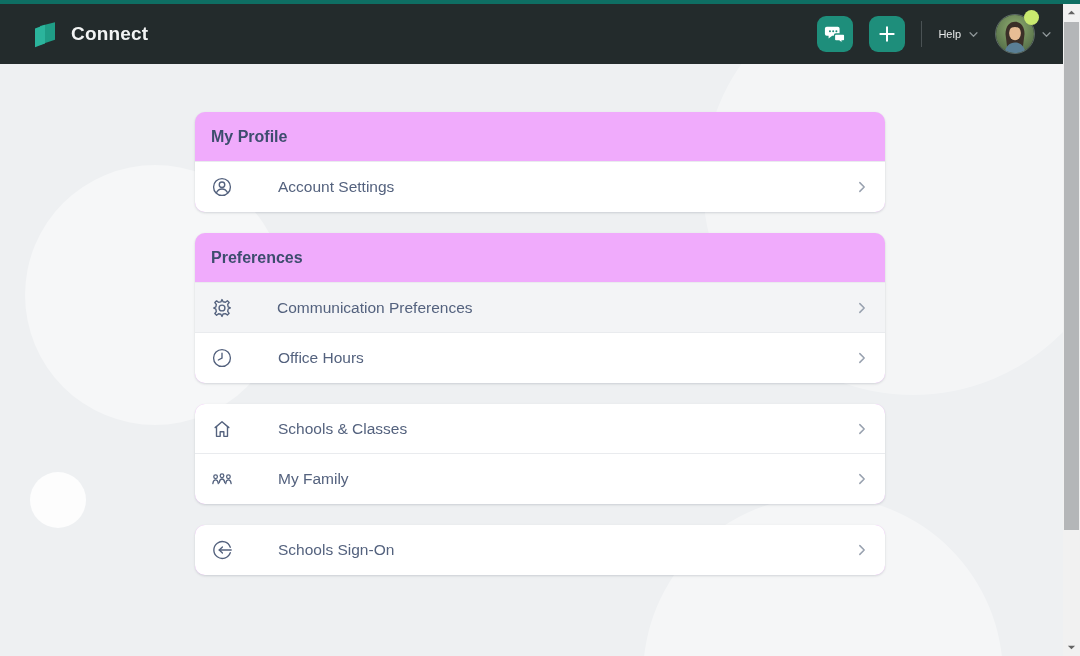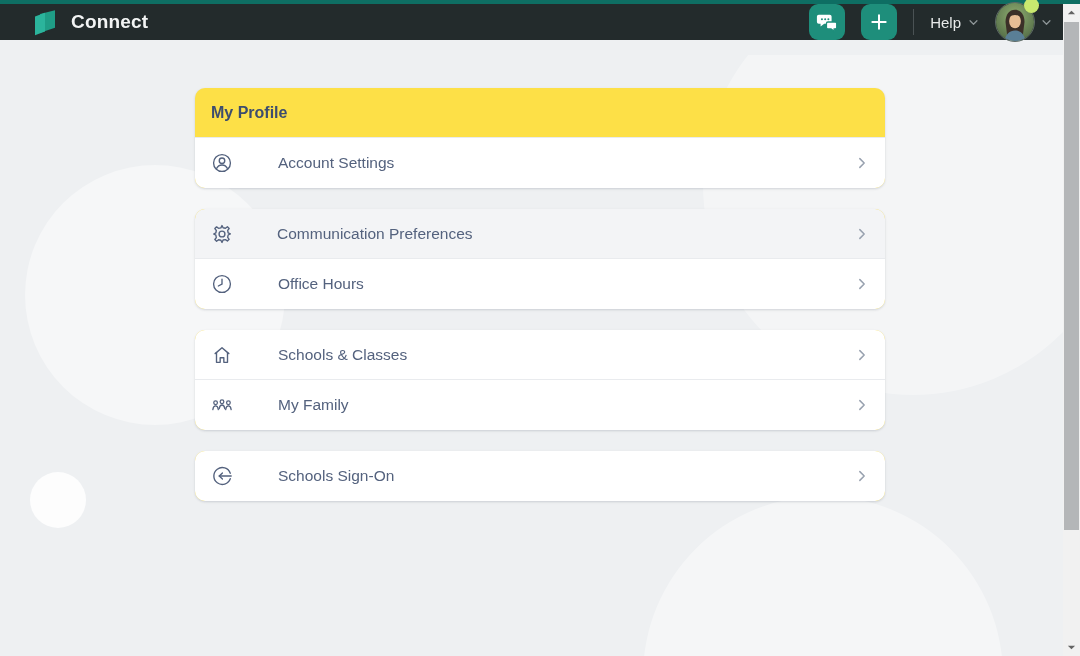--- a/index.html
+++ b/index.html
@@ -1,49 +1,49 @@
 <!DOCTYPE html>
 <html><head>
 <meta charset="utf-8">
 <style>
   * { margin:0; padding:0; box-sizing:border-box; }
   html,body { width:1080px; height:656px; overflow:hidden; }
   body { font-family:"Liberation Sans","DejaVu Sans",sans-serif; background:#eef0f2; position:relative; }
 
   
-  .topbar { position:relative; height:40px; background:#232b2c; border-top:4px solid #0e6e63;
+  .topbar { position:relative; height:64px; background:#232b2c; border-top:4px solid #0e6e63;
             display:flex; align-items:center; padding:0 14px 0 30px; z-index:5; }
   .brand { display:flex; align-items:center; gap:11px; }
   .brand-logo { width:30px; height:30px; display:block; }
   .brand-name { color:#f2f4f4; font-size:19px; font-weight:700; letter-spacing:.2px; }
   .topbar-right { margin-left:auto; display:flex; align-items:center; gap:16px; padding-right:14px; }
   .icon-btn { width:36px; height:36px; border:none; border-radius:9px; background:#1e8e7b;
               display:flex; align-items:center; justify-content:center; cursor:pointer; }
   .icon-btn svg { display:block; }
   .topbar-divider { width:1px; height:26px; background:#4a5254; }
   .help-menu { display:flex; align-items:center; gap:7px; cursor:pointer; }
-  .help-label { color:#e8eaea; font-size:15px; }
+  .help-label { color:#e8eaea; font-size:11px; }
   .chev { width:11px; height:11px; display:inline-block; }
   .avatar-menu { display:flex; align-items:center; gap:6px; cursor:pointer; }
   .avatar-wrap { position:relative; width:40px; height:40px; }
   .avatar { width:40px; height:40px; border-radius:50%; overflow:hidden; border:1px solid #5d6a66; display:block; }
   .status-dot { position:absolute; top:-4px; right:-4px; width:15px; height:15px; border-radius:50%;
                 background:#c9e96f; }
 
   
   .bg-deco { position:absolute; inset:55px 17px 0 0; overflow:hidden; pointer-events:none; z-index:0; }
   .bg-circle { position:absolute; border-radius:50%; background:#ffffff; }
   .c1 { width:260px; height:260px; left:25px; top:110px; opacity:.45; }
   .c2 { width:56px; height:56px; left:30px; top:417px; opacity:.85; }
   .c3 { width:420px; height:420px; right:-60px; top:-80px; opacity:.35; }
   .c4 { width:360px; height:360px; right:60px; bottom:-200px; opacity:.4; }
 
   
   .content { position:relative; z-index:1; height:601px; overflow:hidden; padding-top:48px; }
-  .card { width:690px; margin:0 auto 21px auto; background:#fde047; border-radius:10px;
+  .card { width:690px; margin:0 auto 21px auto; background:#f0abfc; border-radius:10px;
           box-shadow:0 1px 3px rgba(20,30,50,.10), 0 1px 2px rgba(20,30,50,.06); overflow:hidden; }
   .card-header { height:50px; display:flex; align-items:center; padding:0 16px;
                  border-bottom:1px solid #e9ebee; }
   .card-title { color:#3d4d6e; font-size:16px; font-weight:700; }
   .row { height:50px; display:flex; align-items:center; padding:0 16px; gap:13px;
          border-bottom:1px solid #e9ebee; cursor:pointer; background:#ffffff; }
   .row:last-child { border-bottom:none; }
   .row.hovered { background:#f3f4f6;gap:12px; }
   .row-icon { width:22px; height:22px; flex:0 0 auto; display:flex; align-items:center; justify-content:center; }
   .row-icon svg { stroke:#54627e; }
@@ -136,20 +136,23 @@
         </svg>
       </span>
       <span class="row-label">Account Settings</span>
       <svg class="row-chev" viewBox="0 0 16 16">
         <path d="M5.5 3l5 5-5 5" stroke="#98a1af" stroke-width="1.7" fill="none" stroke-linecap="round" stroke-linejoin="round"></path>
       </svg>
     </div>
   </section>
 
   <section class="card">
+    <div class="card-header">
+      <span class="card-title">Preferences</span>
+    </div>
     <div class="row hovered">
       <span class="row-icon">
         <svg width="22" height="22" viewBox="0 0 24 24" fill="none" stroke-width="1.5" stroke-linejoin="round">
           <circle cx="12" cy="12" r="3.2"></circle>
           <path d="M12 2.8l1.2 2.4 2.6.5 2.1-1.6 1.9 1.9-1.6 2.1.5 2.6 2.4 1.2-2.4 1.2-.5 2.6 1.6 2.1-1.9 1.9-2.1-1.6-2.6.5L12 21.2l-1.2-2.4-2.6-.5-2.1 1.6-1.9-1.9 1.6-2.1-.5-2.6L2.9 12l2.4-1.2.5-2.6L4.2 6.1l1.9-1.9 2.1 1.6 2.6-.5z"></path>
         </svg>
       </span>
       <span class="row-label">Communication Preferences</span>
       <svg class="row-chev" viewBox="0 0 16 16">
         <path d="M5.5 3l5 5-5 5" stroke="#98a1af" stroke-width="1.7" fill="none" stroke-linecap="round" stroke-linejoin="round"></path>

